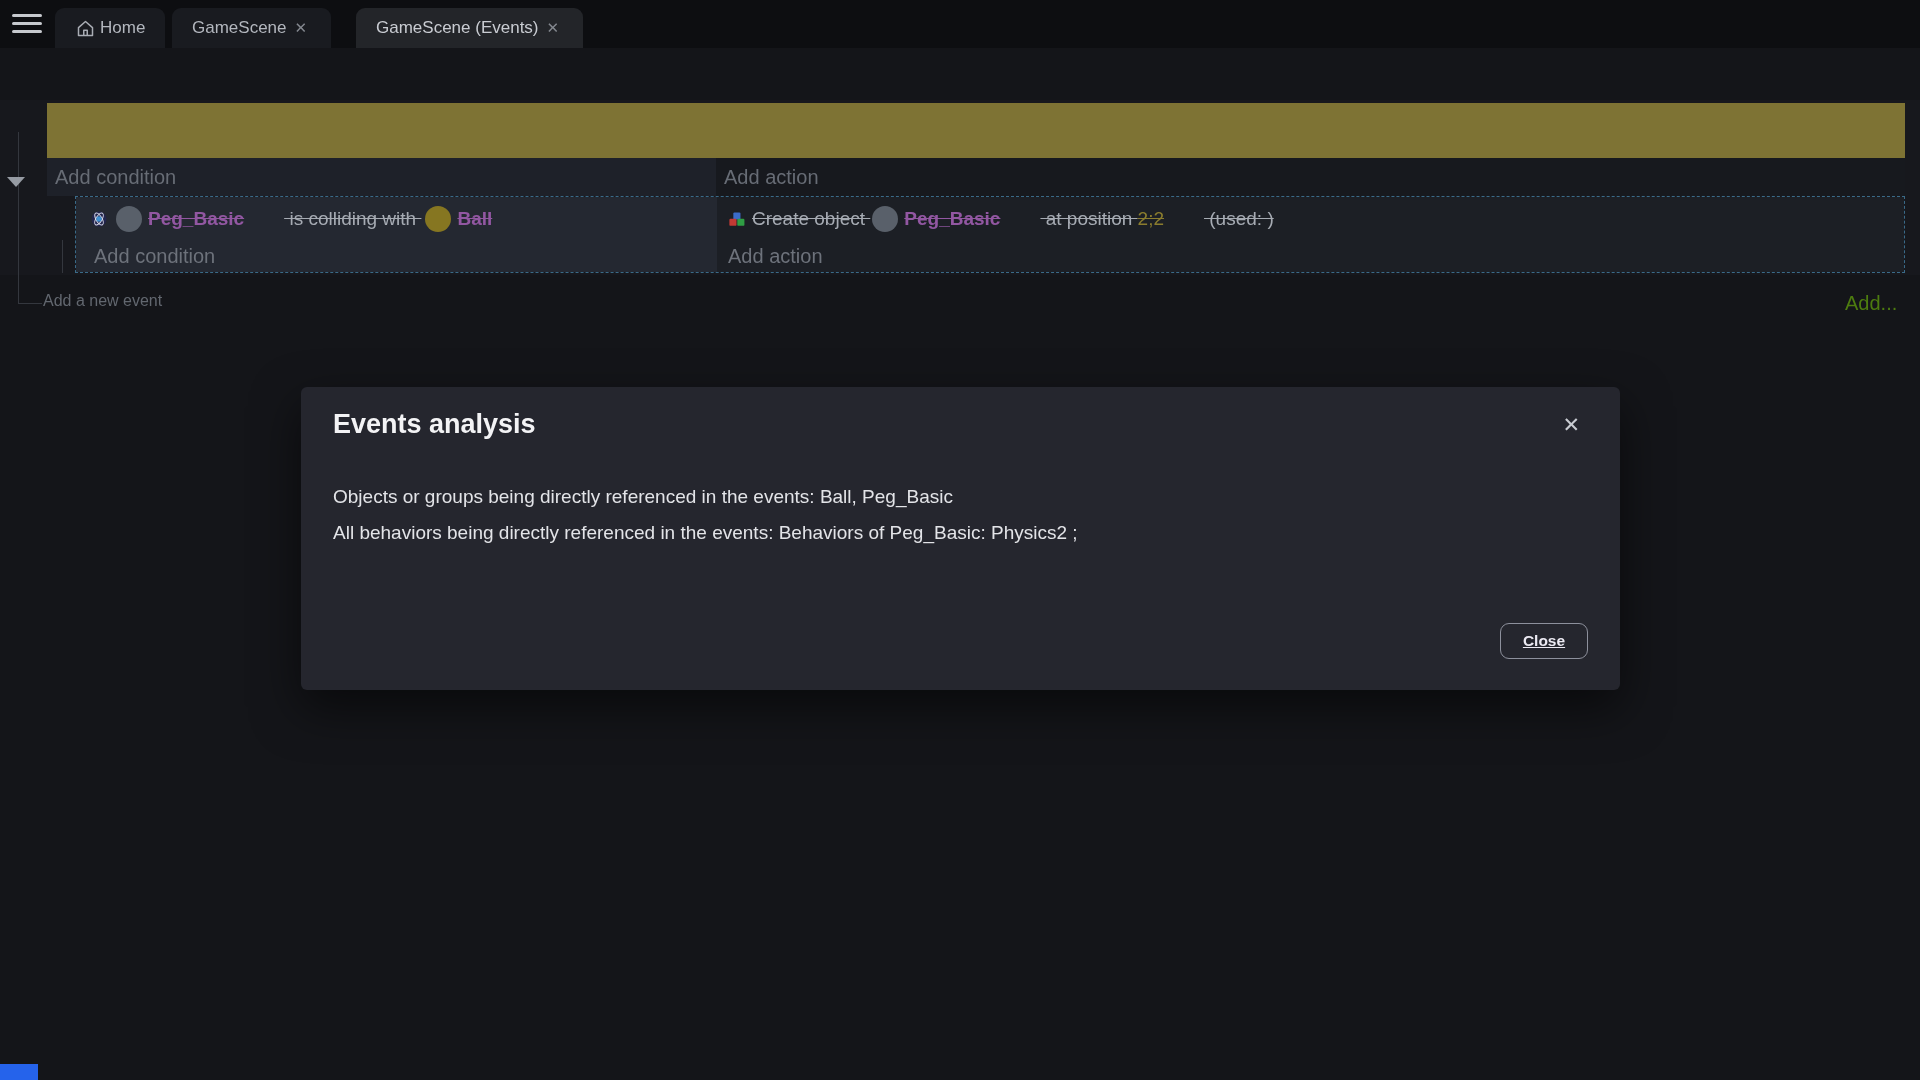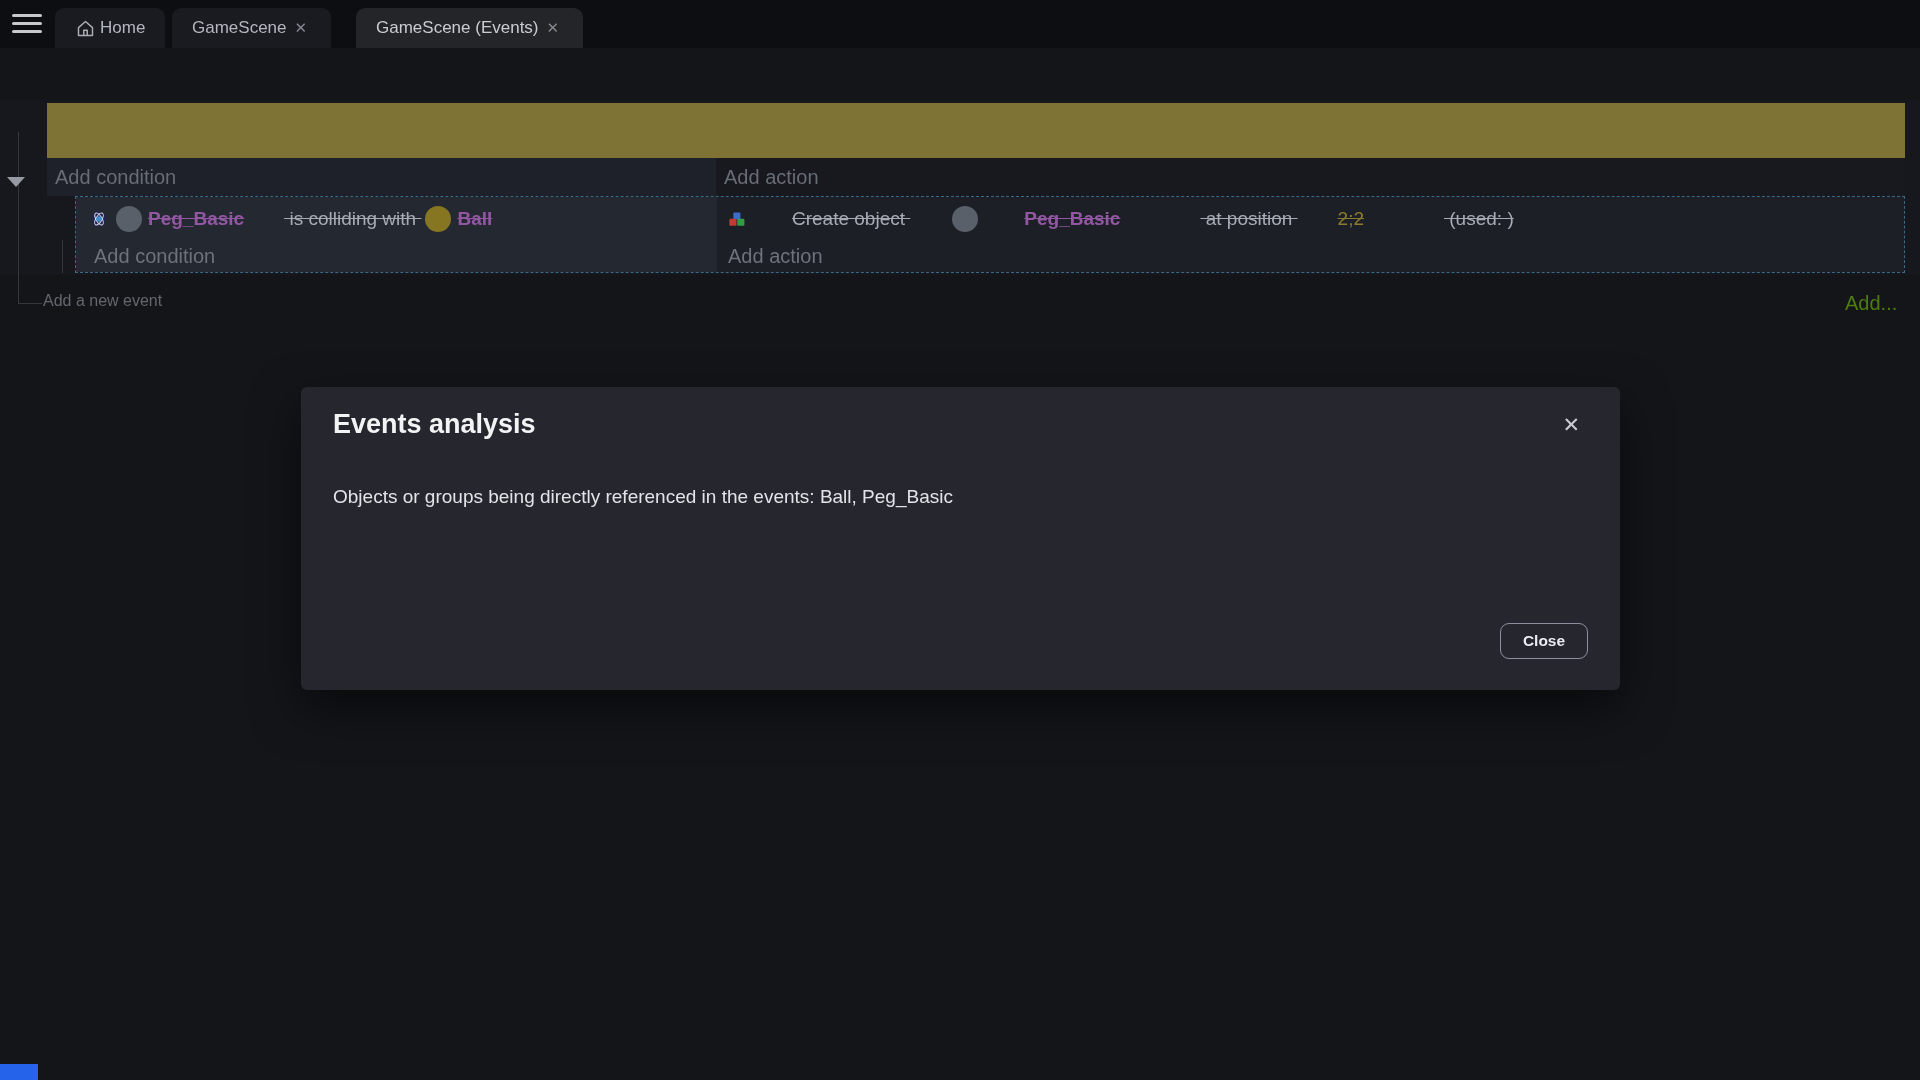--- a/index.html
+++ b/index.html
@@ -43,21 +43,21 @@
   .sel-bar { position:absolute; left:47px; top:103px; width:1858px; height:55px; background:#7e7334; }
   .row1 { position:absolute; top:158px; height:38px; }
   .row1.cond { left:47px; width:669px; background:#1e2129; }
   .row1.act  { left:716px; width:1189px; background:#17191e; }
   .placeholder { font-size:20px; color:#676c75; line-height:38px; padding-left:8px; white-space:pre; }
   .event-block { position:absolute; left:75px; top:196px; width:1830px; height:77px;
                  border:1px dashed #3a6a88; display:flex; }
   .ev-cond { width:641px; background:#242831; }
   .ev-act  { flex:1; background:#1c1f25; }
   .ev-line { display:flex; align-items:center; height:44px; padding-left:14px; }
-  .ev-act .ev-line { padding-left:10px;gap:40px; }
+  .ev-act .ev-line { padding-left:10px; }
   .obj-circle { display:inline-block; width:26px; height:26px; border-radius:50%; margin:0 6px 0 8px; }
   .circle-gray { background:#59606a; }
   .circle-yellow { background:#867621; margin-left:4px; }
   .seg { font-size:19px; text-decoration:line-through; white-space:pre; }
   .seg.obj { color:#9257a2; font-weight:bold; }
   .seg.plain { color:#a6abb3;margin-left:40px; }
   .seg.pos { color:#8a7c2e; }
   .ev-cond .placeholder { padding-left:18px; line-height:30px; color:#6d727b; }
   .ev-act .placeholder { padding-left:11px; line-height:30px; color:#6d727b; }
   .tree-rail { position:absolute; left:18px; top:132px; width:1px; height:171px; background:#34373e; }
@@ -71,21 +71,21 @@
   
   .modal { position:absolute; left:301px; top:387px; width:1319px; height:303px; background:#25262e;
            border-radius:6px; box-shadow:0 18px 48px rgba(0,0,0,0.55); }
   .modal-title { position:absolute; left:32px; top:22px; font-size:27px; font-weight:bold; color:#f3f3f5; }
   .modal-x { position:absolute; right:40px; top:26px; font-size:21px; color:#c9ccd2; cursor:pointer;
              background:none; border:none; font-family:inherit; }
   .modal-body { position:absolute; left:32px; top:92px; }
   .modal-line { font-size:19px; color:#e3e4e8; line-height:36px; }
   .modal-close-btn { position:absolute; right:32px; bottom:31px; width:88px; height:36px;
                      border:1px solid #8d909c; border-radius:9px; background:transparent;
-                     color:#eceaf3; font-size:15.5px; font-weight:bold; font-family:inherit; cursor:pointer; }
+                     color:#eceaf3; font-size:15.5px; font-weight:bold; font-family:inherit; cursor:pointer;text-decoration:underline; }
 
   .corner-indicator { position:absolute; left:0; top:1064px; width:38px; height:16px; background:#2563eb; }
 </style>
 </head>
 <body>
 
 <div class="screen">
 
   <div class="tabbar">
     <div class="hamburger">
@@ -263,19 +263,20 @@
   </div>
 
   <div class="add-event-row">Add a new event</div>
   <div class="add-more">Add...</div>
 
   <div class="modal">
     <div class="modal-title">Events analysis</div>
     <button class="modal-x">✕</button>
     <div class="modal-body">
       <div class="modal-line">Objects or groups being directly referenced in the events: Ball, Peg_Basic</div>
+      <div class="modal-line">All behaviors being directly referenced in the events: Behaviors of Peg_Basic: Physics2 ;</div>
     </div>
     <button class="modal-close-btn">Close</button>
   </div>
 
   <div class="corner-indicator"></div>
 
 </div>
 
 </body></html>

